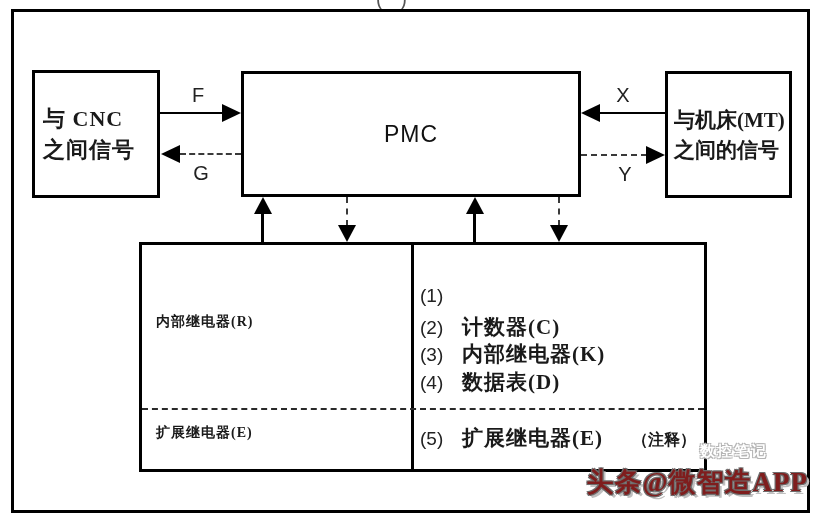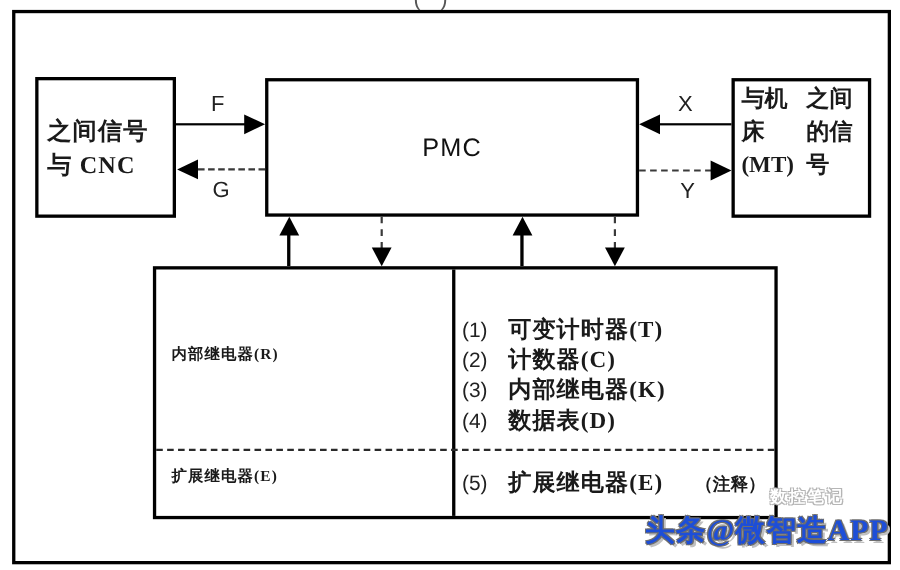--- a/index.html
+++ b/index.html
@@ -27,21 +27,21 @@
     padding-left:8px;
   }
   .cnc-box .cjk{font-size:22px;line-height:31px;letter-spacing:1px;}
   .pmc-box{
     left:241px;top:71px;width:340px;height:126px;
     display:flex;align-items:center;justify-content:center;
   }
   .pmc-label{font-size:23px;color:#111;letter-spacing:1px;}
   .mt-box{
     left:665px;top:71px;width:127px;height:127px;
-    display:flex;flex-direction:row;justify-content:center;
+    display:flex;flex-direction:column;justify-content:center;
     padding-left:6px;
   }
   .mt-box .cjk{font-size:21px;line-height:30px;}
   .hline{position:absolute;height:0;border-top:2px solid #000;}
   .hline.dash{border-top:2px dashed #3a3a3a;}
   .vshaft{position:absolute;width:0;border-left:3px solid #000;}
   .vshaft.dash{border-left:2px dashed #3a3a3a;}
   .tri{position:absolute;width:0;height:0;}
   .tri.r{border-top:9px solid transparent;border-bottom:9px solid transparent;border-left:19px solid #000;}
   .tri.l{border-top:9px solid transparent;border-bottom:9px solid transparent;border-right:19px solid #000;}
@@ -81,37 +81,37 @@
   .wm-ghost{
     position:absolute;left:700px;top:442px;width:110px;
     font-size:15px;font-weight:bold;letter-spacing:2px;
     color:#ffffff;
     text-shadow:-1px -1px 0 #b5b5b5,1px -1px 0 #b5b5b5,-1px 1px 0 #b5b5b5,1px 1px 0 #b5b5b5;
     font-family:"Liberation Serif", serif;
   }
   .wm-main{
     position:absolute;left:560px;top:464px;width:248px;text-align:right;
     font-size:27px;font-weight:bold;letter-spacing:1px;
-    color:#1d4ed8;
+    color:#7f1d1d;
     text-shadow:-1px -1px 0 #6e6e6e,1px -1px 0 #6e6e6e,-1px 1px 0 #6e6e6e,1px 1px 0 #6e6e6e,3px 3px 0 #c0c0c0;
     font-family:"Liberation Serif", serif;
   }
 </style>
 </head>
 <body>
 
 <div class="canvas">
 
   <div class="caption-frag">( )</div>
 
   <div class="frame"></div>
 
   <div class="box cnc-box">
+    <div class="cjk">与 CNC</div>
     <div class="cjk">之间信号</div>
-    <div class="cjk">与 CNC</div>
   </div>
 
   <div class="box pmc-box">
     <span class="pmc-label">PMC</span>
   </div>
 
   <div class="box mt-box">
     <div class="cjk">与机床(MT)</div>
     <div class="cjk">之间的信号</div>
   </div>
@@ -147,21 +147,20 @@
   <div class="box mem-box">
     <div class="mem-divider-v"></div>
     <div class="mem-divider-h"></div>
 
     <div class="mem-text cjk" style="left:14px;top:68px;">内部继电器(R)</div>
     <div class="mem-text cjk" style="left:14px;top:179px;">扩展继电器(E)</div>
 
 
     <div class="mem-item" style="top:40px;">
       <span class="num">(1)</span>
-      <span class="lbl cjk">可变计时器(T)</span>
     </div>
     <div class="mem-item" style="top:68px;">
       <span class="num">(2)</span>
       <span class="lbl cjk">计数器(C)</span>
     </div>
     <div class="mem-item" style="top:95px;">
       <span class="num">(3)</span>
       <span class="lbl cjk">内部继电器(K)</span>
     </div>
     <div class="mem-item" style="top:123px;">

